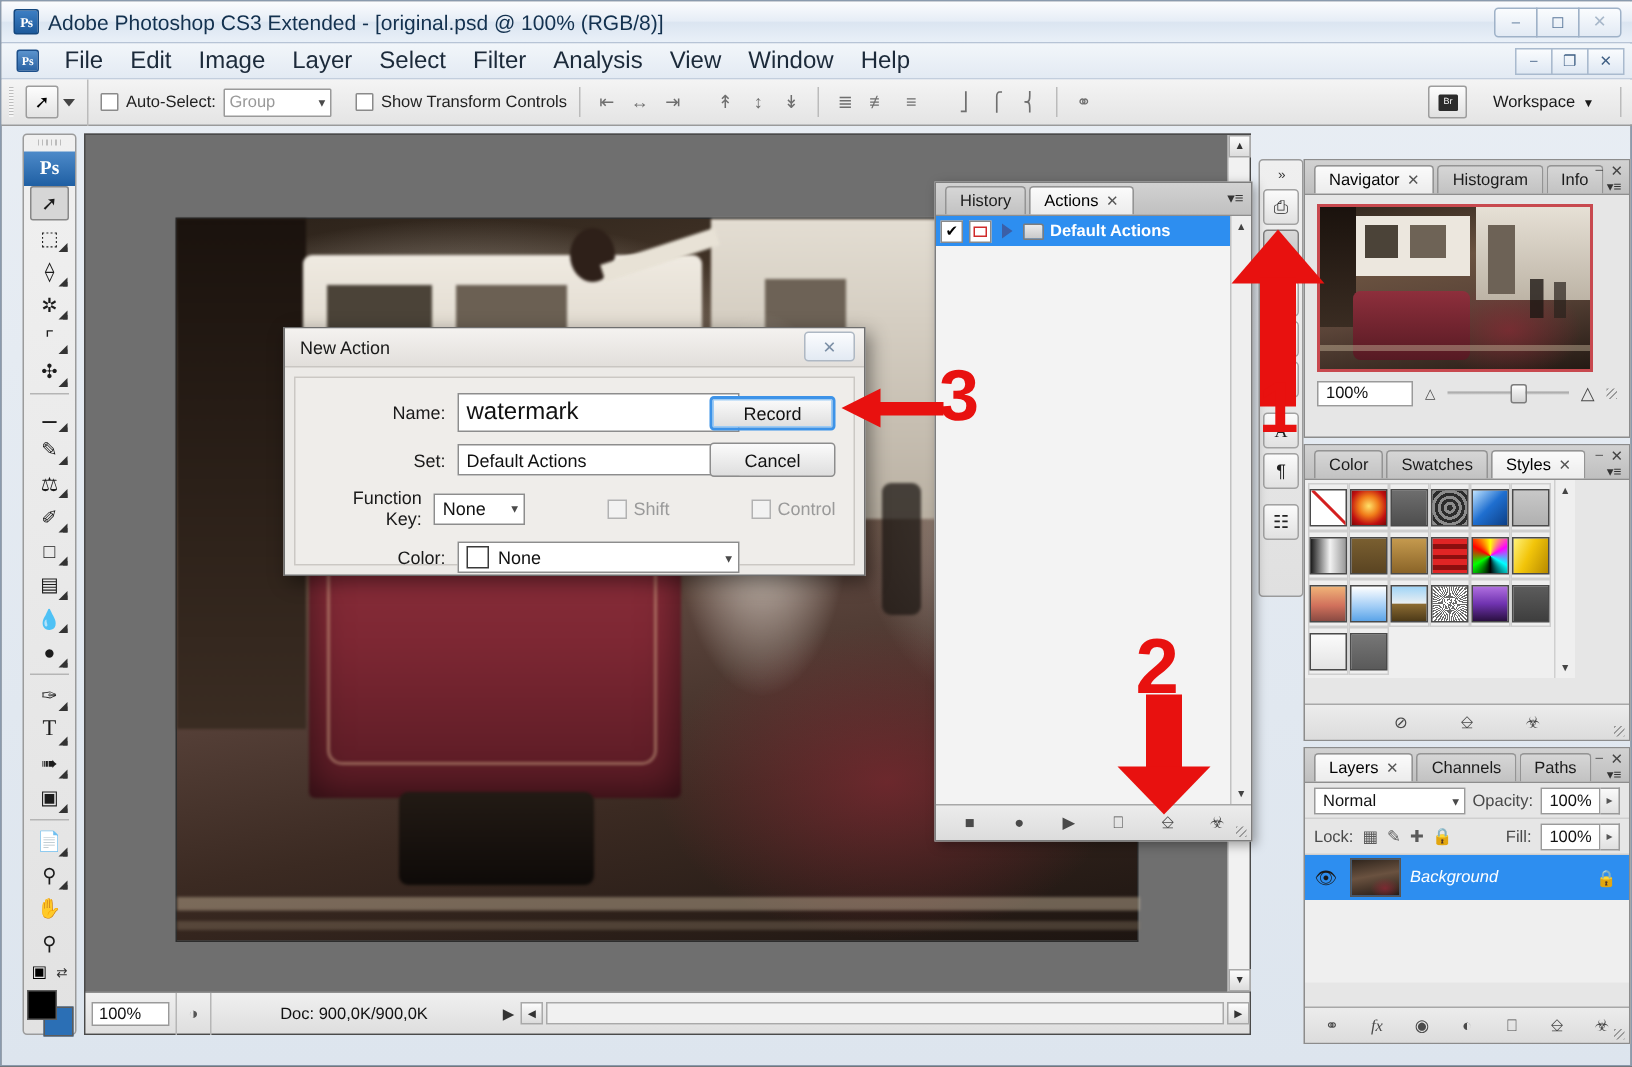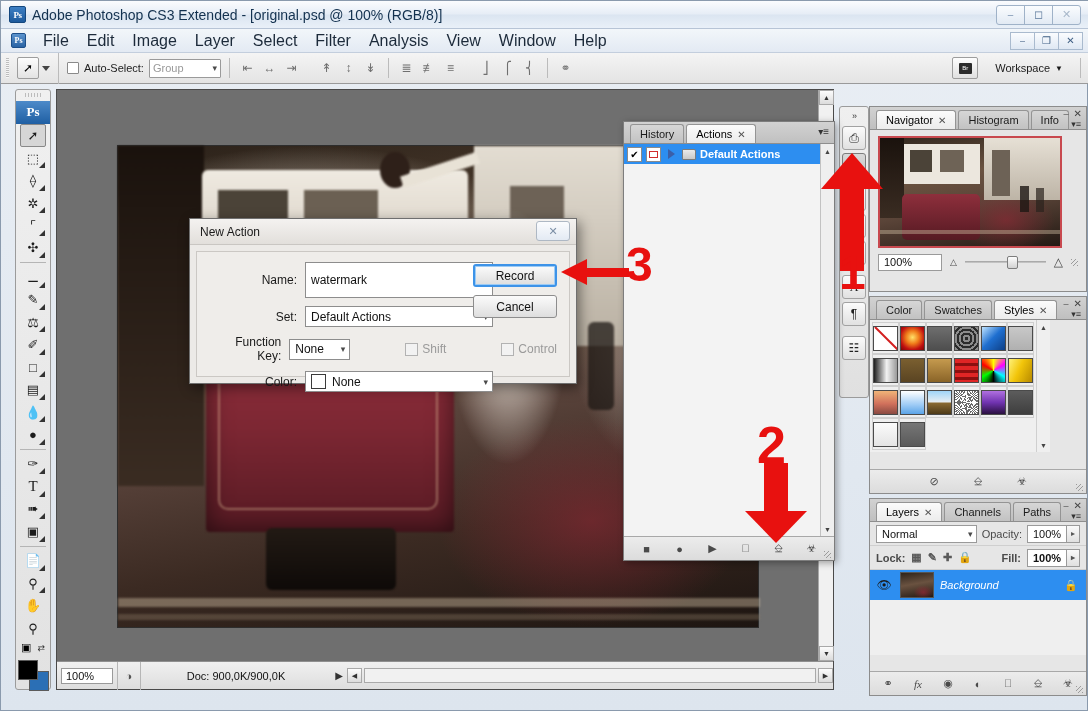--- a/index.html
+++ b/index.html
@@ -334,21 +334,21 @@
     display: flex; align-items: center; justify-content: space-between; padding: 0 3px 0 5px;
     font-size: 11px; color: #111;
   }
   .opc-label { font-size: 11px; color: #4a4a4a; }
   .opc-field {
     width: 40px; height: 18px; background: #fff; border: 1px solid #9a9a9a;
     display: flex; align-items: center; justify-content: center; font-size: 11px; color: #111;
   }
   .opc-stepper { width: 13px; height: 18px; border: 1px solid #9a9a9a; border-left: none;
     background: linear-gradient(180deg,#fafafa,#e0e0e0); display:flex;align-items:center;justify-content:center;font-size:8px;color:#555; }
-  .lock-row { height: 24px; display: flex; align-items: center; gap: 6px; padding: 0 6px; border-bottom: 1px solid #cfcfcf; font-weight: bold; }
+  .lock-row { height: 24px; display: flex; align-items: center; gap: 6px; padding: 0 6px; border-bottom: 1px solid #cfcfcf; }
   .lock-ic { font-size: 11px; color: #5a5a5a; }
   .layer-row {
     height: 30px; display: flex; align-items: center; background: #2d8ef0; gap: 6px; padding-left: 4px;
   }
   .eye-cell { width: 20px; text-align: center; font-size: 12px; color: #1a1a1a; }
   .layer-thumb {
     width: 34px; height: 26px; border: 1px solid #555;
     background:
       radial-gradient(ellipse 14px 10px at 70% 80%, rgba(150,40,55,0.7), transparent 70%),
       linear-gradient(170deg,#2e241c,#6a5240 45%,#241a14);
@@ -373,22 +373,22 @@
     position: absolute; right: 6px; top: 2px; width: 34px; height: 20px;
     border: 1px solid #aeb8c4; border-radius: 3px;
     background: linear-gradient(180deg,#fbfcfe,#e3eaf3);
     display: flex; align-items: center; justify-content: center; font-size: 11px; color: #7c8fa6;
   }
   .modal-body { position: absolute; left: 6px; top: 32px; right: 6px; bottom: 6px;
     background: #efedea; border: 1px solid #cbc8c4; padding: 10px 12px; }
   .frow { display: flex; align-items: center; margin-bottom: 8px; }
   .flabel { width: 96px; text-align: right; padding-right: 8px; font-size: 12px; color: #1a1a1a; }
   .ftext {
-    width: 188px; height: 36px; background: #fff; border: 1px solid #8d8d8d;
-    display: flex; align-items: center; padding-left: 5px; font-size: 12px; color: #111;
+    width: 188px; height: 26px; background: #fff; border: 1px solid #8d8d8d;
+    display: flex; align-items: center; padding-left: 5px; font-size: 16px; color: #111;
   }
   .fselect {
     width: 188px; height: 21px; background: #fff; border: 1px solid #8d8d8d;
     display: flex; align-items: center; justify-content: space-between; padding: 0 4px 0 5px;
     font-size: 12px; color: #111;
   }
   .fselect.narrow { width: 72px; }
   .fcolorbox { width: 15px; height: 15px; border: 1px solid #3a3a3a; background: #fff; margin-right: 6px; }
   .fchk-group { display: flex; align-items: center; gap: 4px; margin-left: 10px; padding-left: 45px; }
   .fchk { width: 13px; height: 13px; border: 1px solid #b2b2b2; background: #f2f2f2; }
@@ -458,20 +458,24 @@
         <div class="tool-glyph">➚</div>
         <div class="caret-dn"></div>
       </div>
       <div class="opt-group">
         <div class="chk"></div>
         <span class="opt-label">Auto-Select:</span>
         <div class="mini-select">
           <span>Group</span>
           <span class="tri-small">▾</span>
         </div>
+      </div>
+      <div class="opt-group">
+        <div class="chk"></div>
+        <span class="opt-label">Show Transform Controls</span>
       </div>
       <div class="opt-sep"></div>
       <div class="opt-group align-icons">
         <div class="align-ic">⇤</div>
         <div class="align-ic">↔</div>
         <div class="align-ic">⇥</div>
       </div>
       <div class="opt-group align-icons">
         <div class="align-ic">↟</div>
         <div class="align-ic">↕</div>

